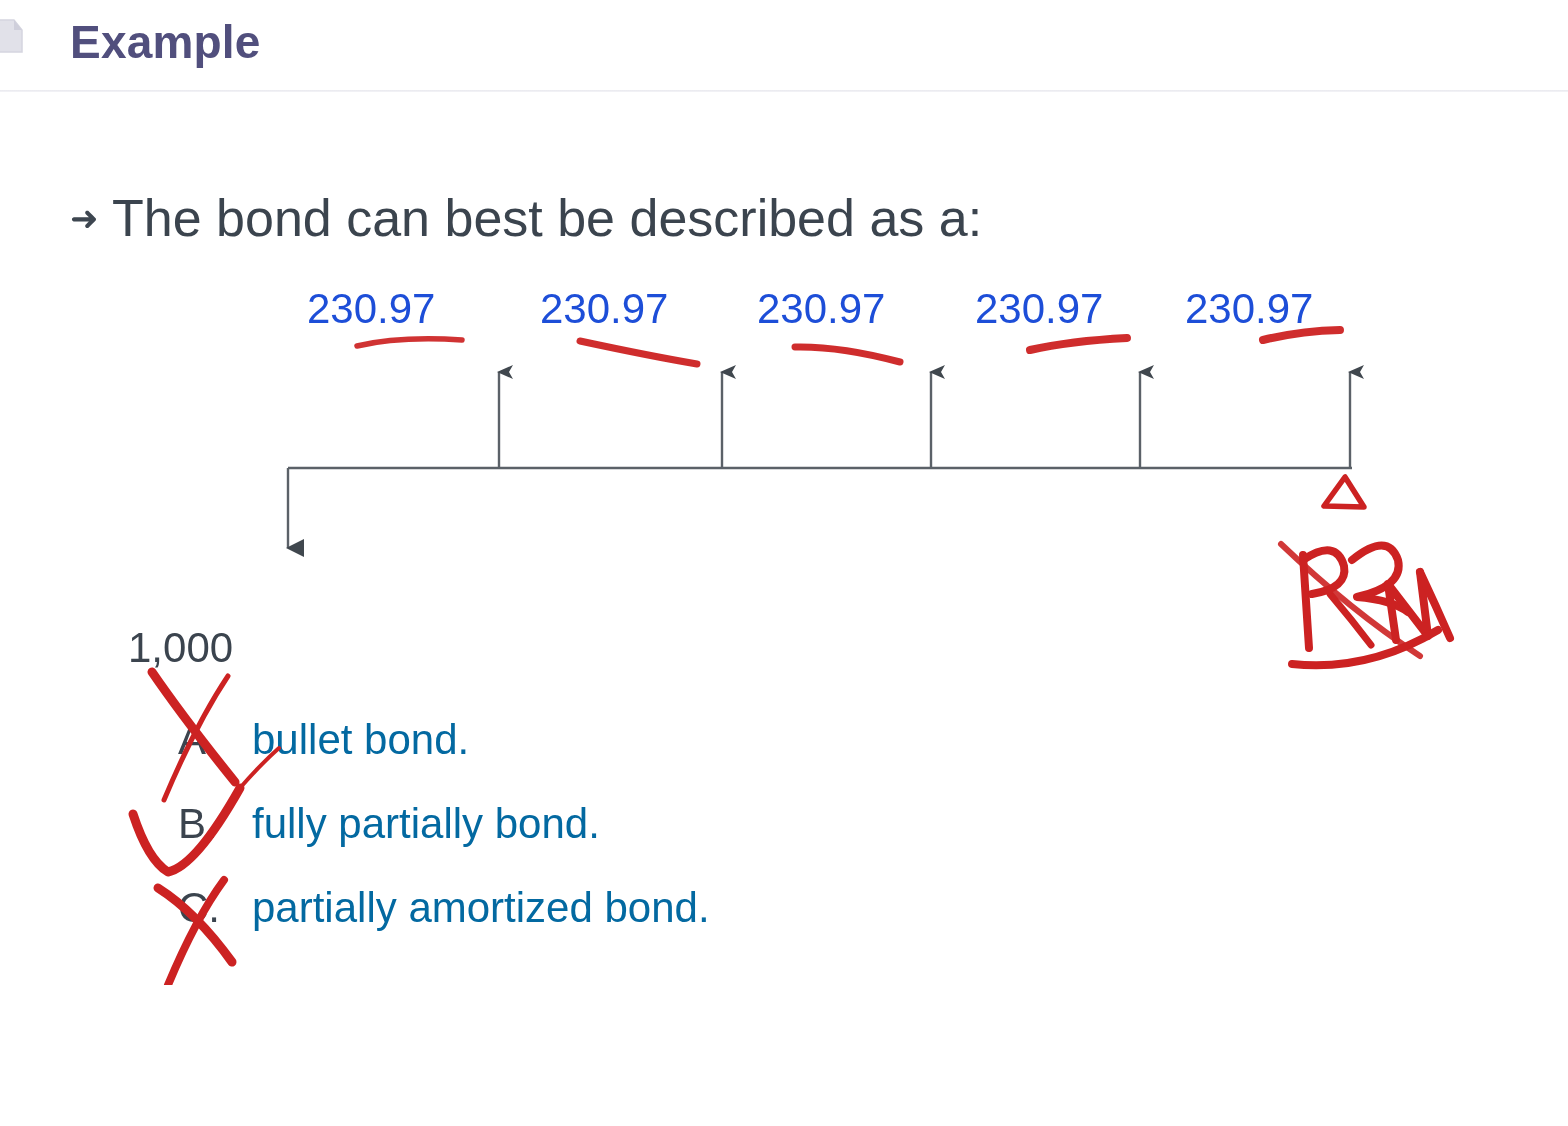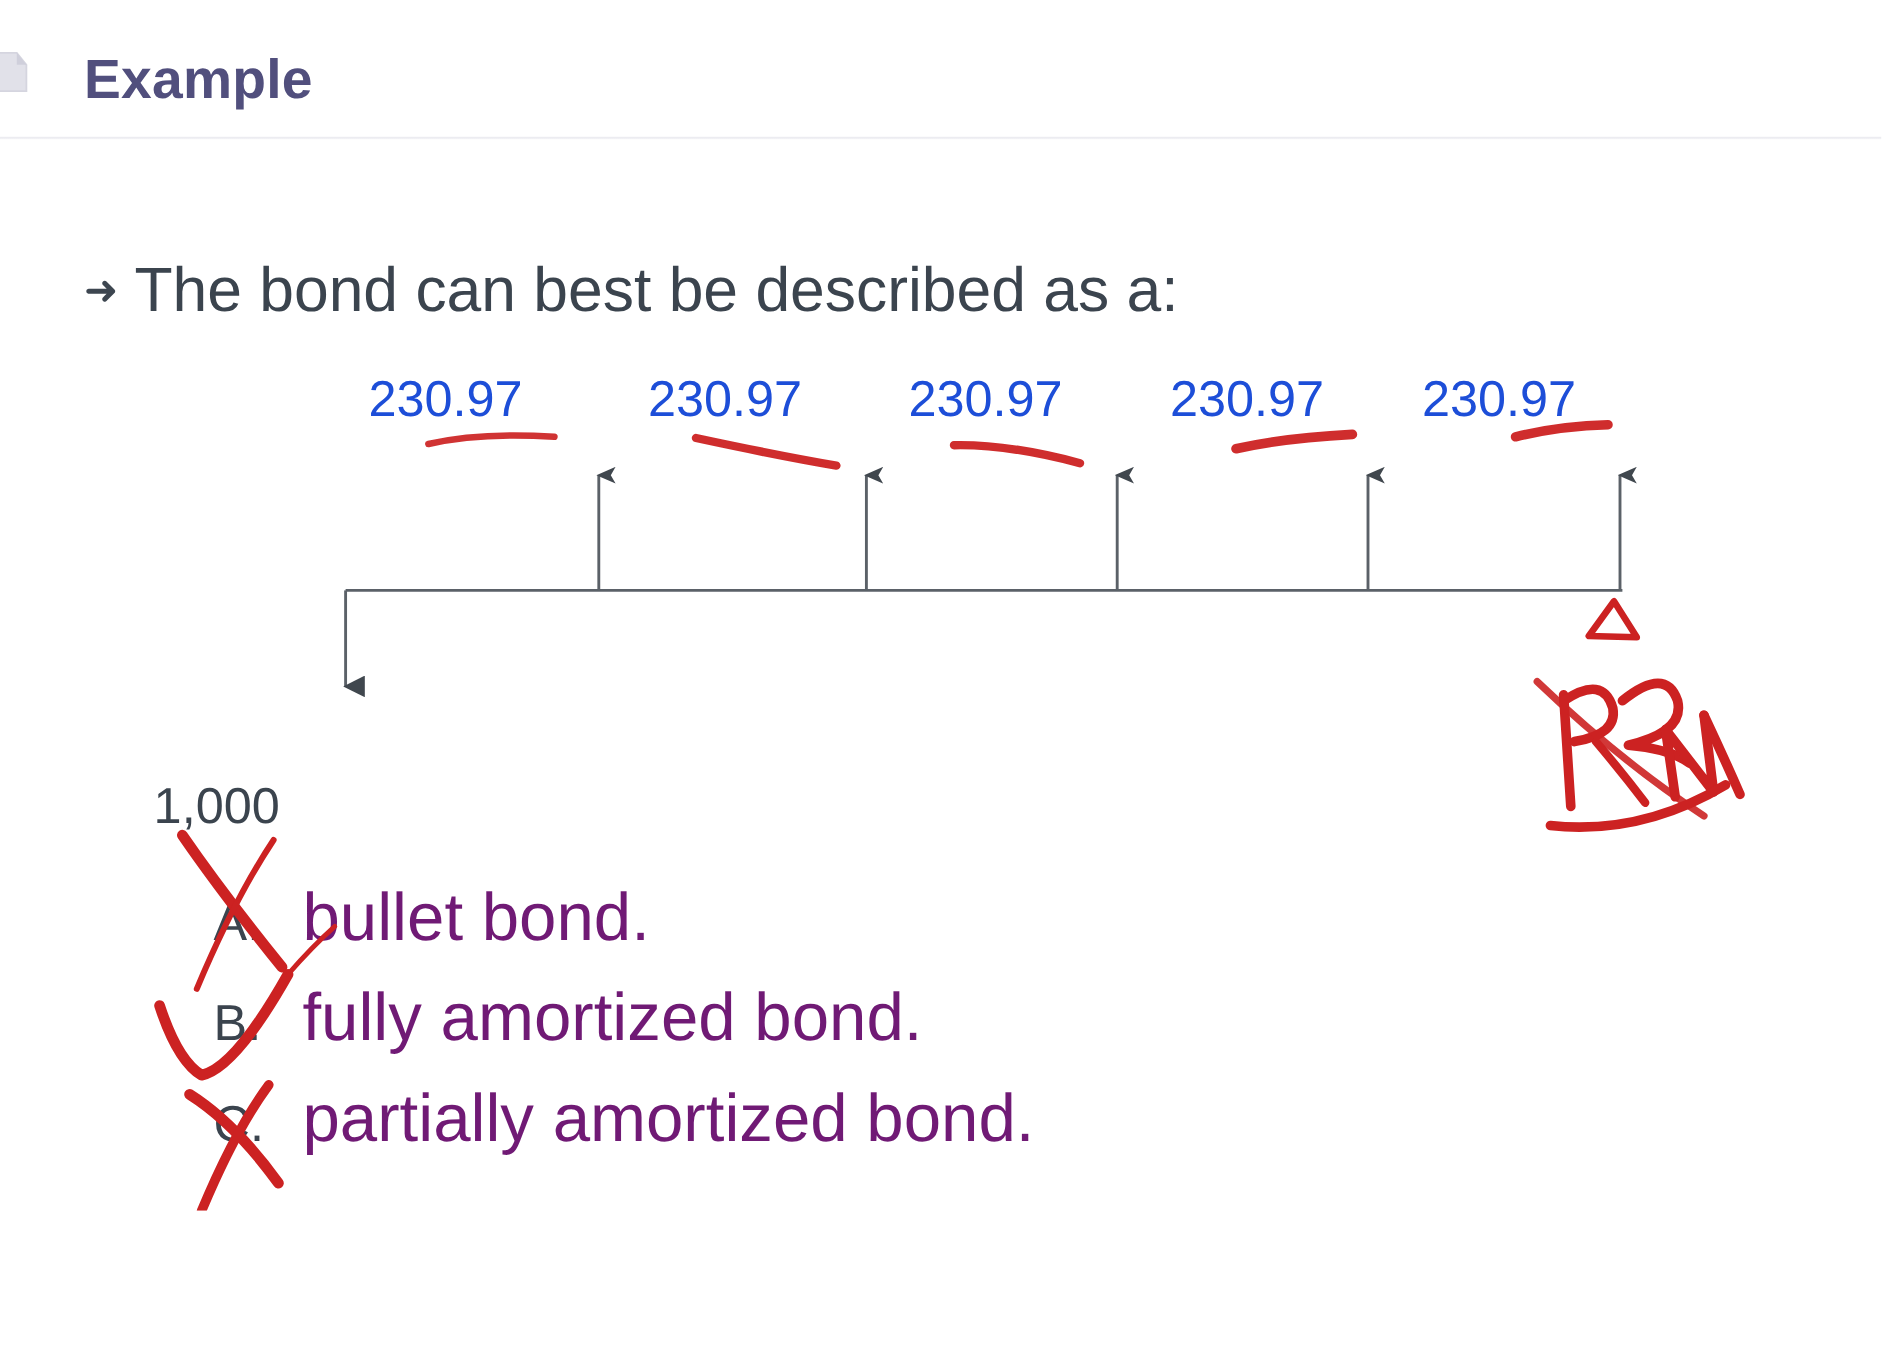--- a/index.html
+++ b/index.html
@@ -10,21 +10,20 @@
   body {
     font-family: "Liberation Sans", sans-serif;
     -webkit-font-smoothing: antialiased;
   }
   #slide {
     position: relative;
     width: 1568px;
     height: 985px;
     background: #ffffff;
     overflow: hidden;
-    margin-top: 24px;
   }
 
   
   .header {
     position: absolute;
     left: 0;
     top: 0;
     width: 1568px;
     height: 91px;
     background: #ffffff;
@@ -115,22 +114,22 @@
     white-space: nowrap;
   }
   .choice-letter {
     width: 74px;
     font-size: 42px;
     color: #3b444e;
     line-height: 56px;
     flex: none;
   }
   .choice-text {
-    font-size: 56px;
-    color: #701a75;
+    font-size: 42px;
+    color: #0369a1;
     line-height: 56px;
   }
 
   
   .bottom-bar {
     position: absolute;
     left: 0;
     top: 1112px;
     width: 1568px;
     height: 14px;
@@ -164,21 +163,21 @@
   <div class="cf-label" style="left:1185px; top:283px;">230.97</div>
 
   <div class="principal-label">1,000</div>
 
   <div class="choice" style="left:178px; top:712px;">
     <span class="choice-letter">A.</span>
     <span class="choice-text">bullet bond.</span>
   </div>
   <div class="choice" style="left:178px; top:796px;">
     <span class="choice-letter">B.</span>
-    <span class="choice-text">fully amortized bond.</span>
+    <span class="choice-text">fully partially bond.</span>
   </div>
   <div class="choice" style="left:178px; top:880px;">
     <span class="choice-letter">C.</span>
     <span class="choice-text">partially amortized bond.</span>
   </div>
 
   <svg class="timeline" viewBox="0 0 1568 1126">
 
     <defs>
       <marker id="arrUp" markerWidth="14" markerHeight="16" refX="7" refY="2" orient="auto" markerUnits="userSpaceOnUse">

